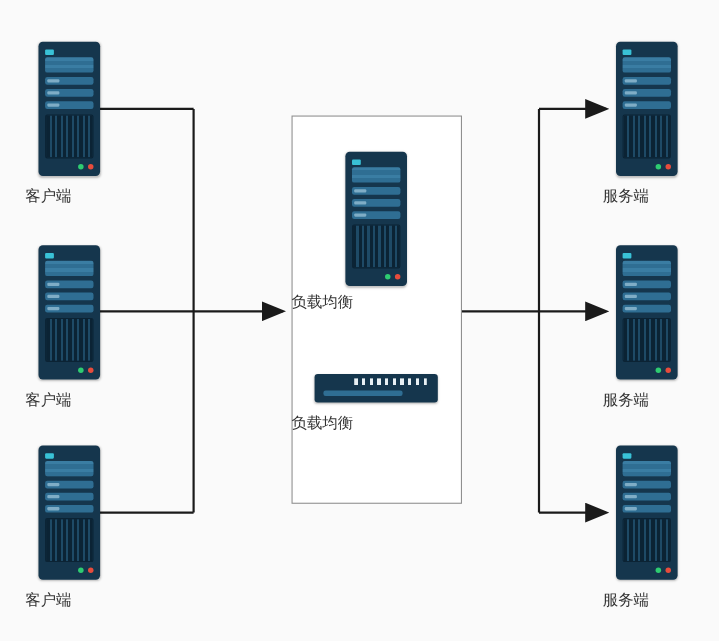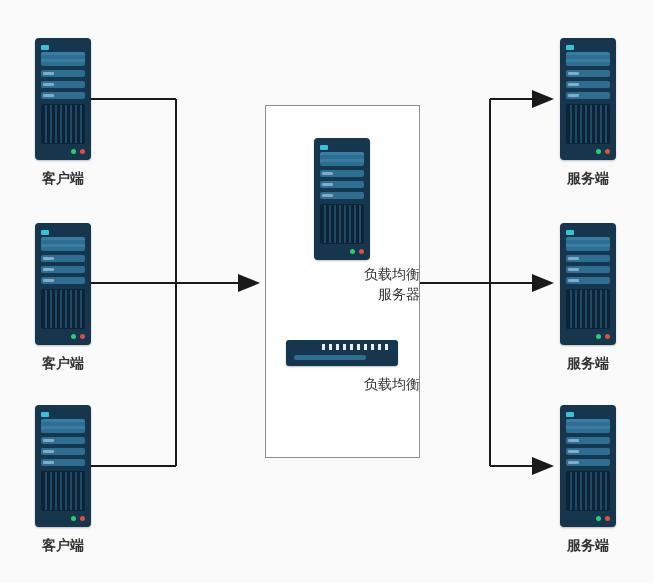--- a/index.html
+++ b/index.html
@@ -40,24 +40,24 @@
     box-shadow:0 1px 2px rgba(0,0,0,.25);
   }
   .d-ports{
     position:absolute;top:4px;right:10px;width:66px;height:6px;
     background:repeating-linear-gradient(90deg,#e8f0f4 0 3px,rgba(0,0,0,0) 3px 7px);
   }
   .d-slot{position:absolute;left:8px;top:15px;width:72px;height:5px;background:#2f6e93;border-radius:2px;}
 
   
   .node-label{
-    position:absolute;width:80px;font-size:14px;color:#333;text-align:center;z-index:4;line-height:20px;font-weight:bold;
+    position:absolute;width:80px;font-size:14px;color:#333;z-index:4;line-height:20px;
   }
   .center-label{
-    position:absolute;left:265px;width:155px;font-size:14px;color:#333;text-align:right;z-index:4;line-height:20px;
+    position:absolute;left:265px;width:155px;font-size:14px;color:#333;text-align:left;z-index:4;line-height:20px;
   }
   .center-label span{display:block;}
 
   
   .center-box{
     position:absolute;left:265px;top:105px;width:155px;height:353px;
     background:#ffffff;border:1px solid #8f8f8f;box-sizing:border-box;z-index:1;
   }
 
   
@@ -145,21 +145,20 @@
     <div class="t-bay"></div>
     <div class="t-bay"></div>
     <div class="t-grille"></div>
     <div class="t-leds">
         <span class="led g"></span>
         <span class="led r"></span>
       </div>
   </div>
   <div class="center-label" style="top:264px;">
     <span>负载均衡</span>
-    <span>服务器</span>
   </div>
 
   <div class="device" style="left:286px;top:340px;">
     <div class="d-ports"></div>
     <div class="d-slot"></div>
   </div>
   <div class="center-label" style="top:374px;">
     <span>负载均衡</span>
   </div>
 

